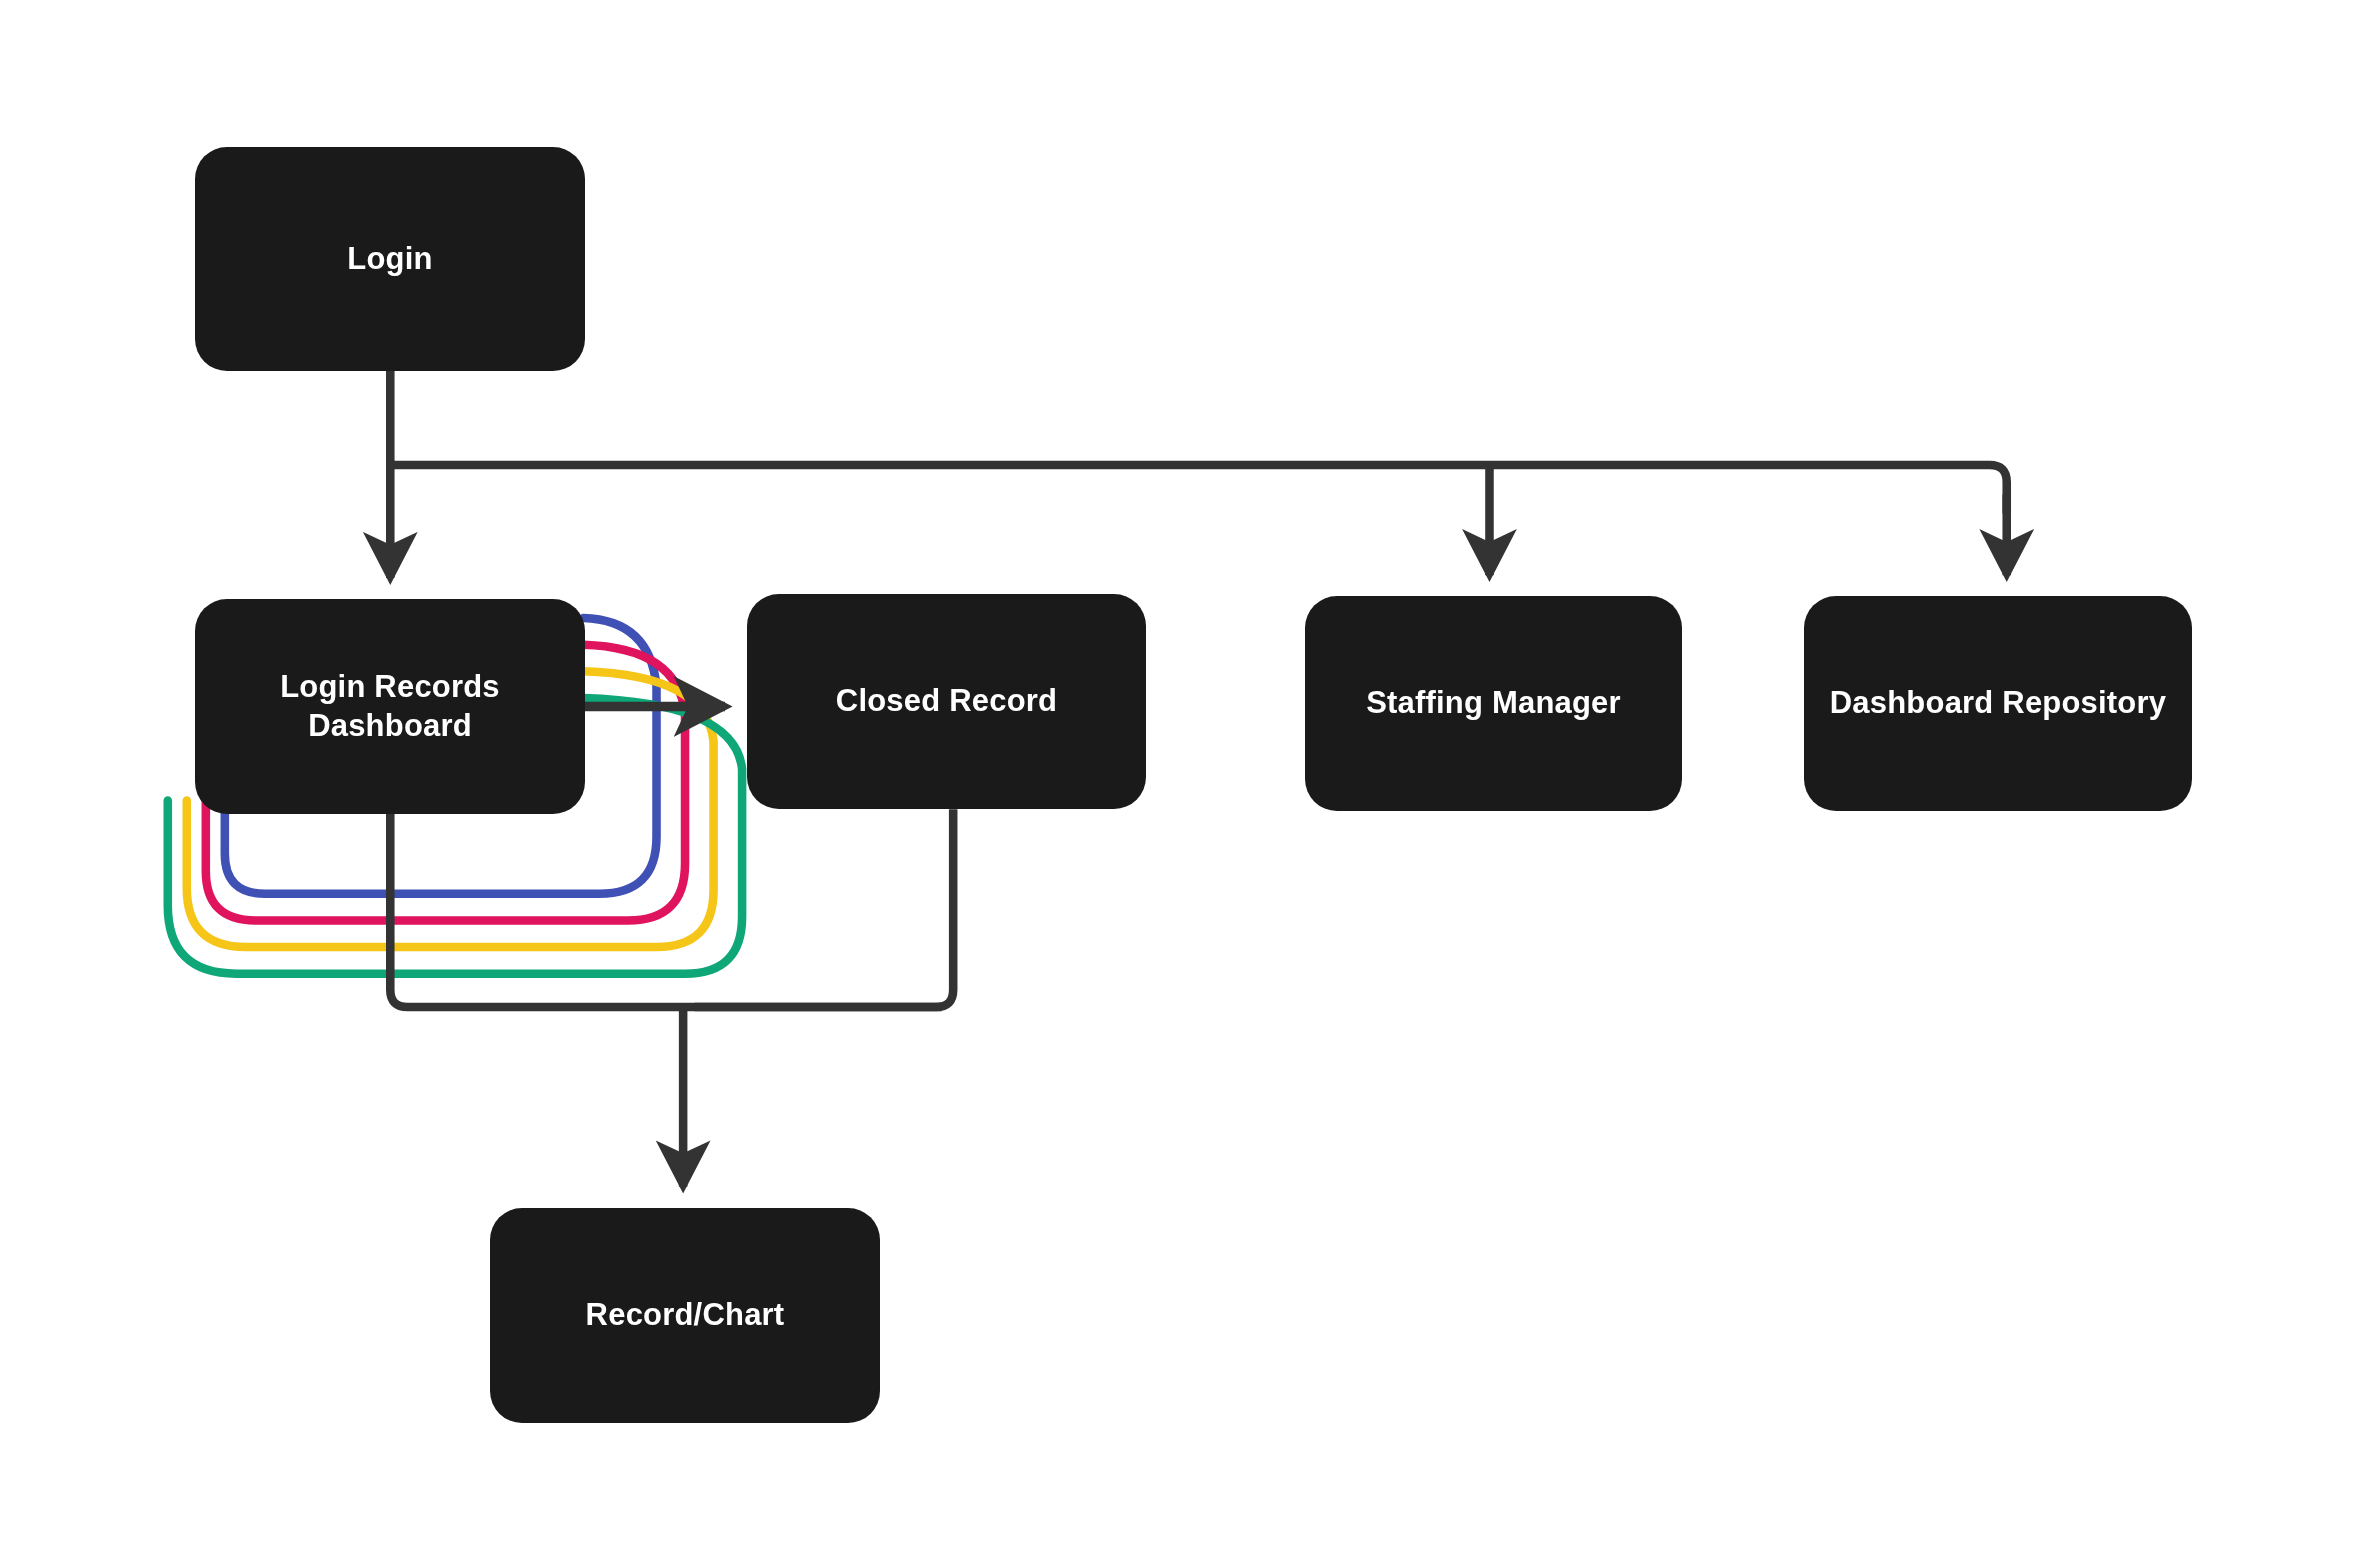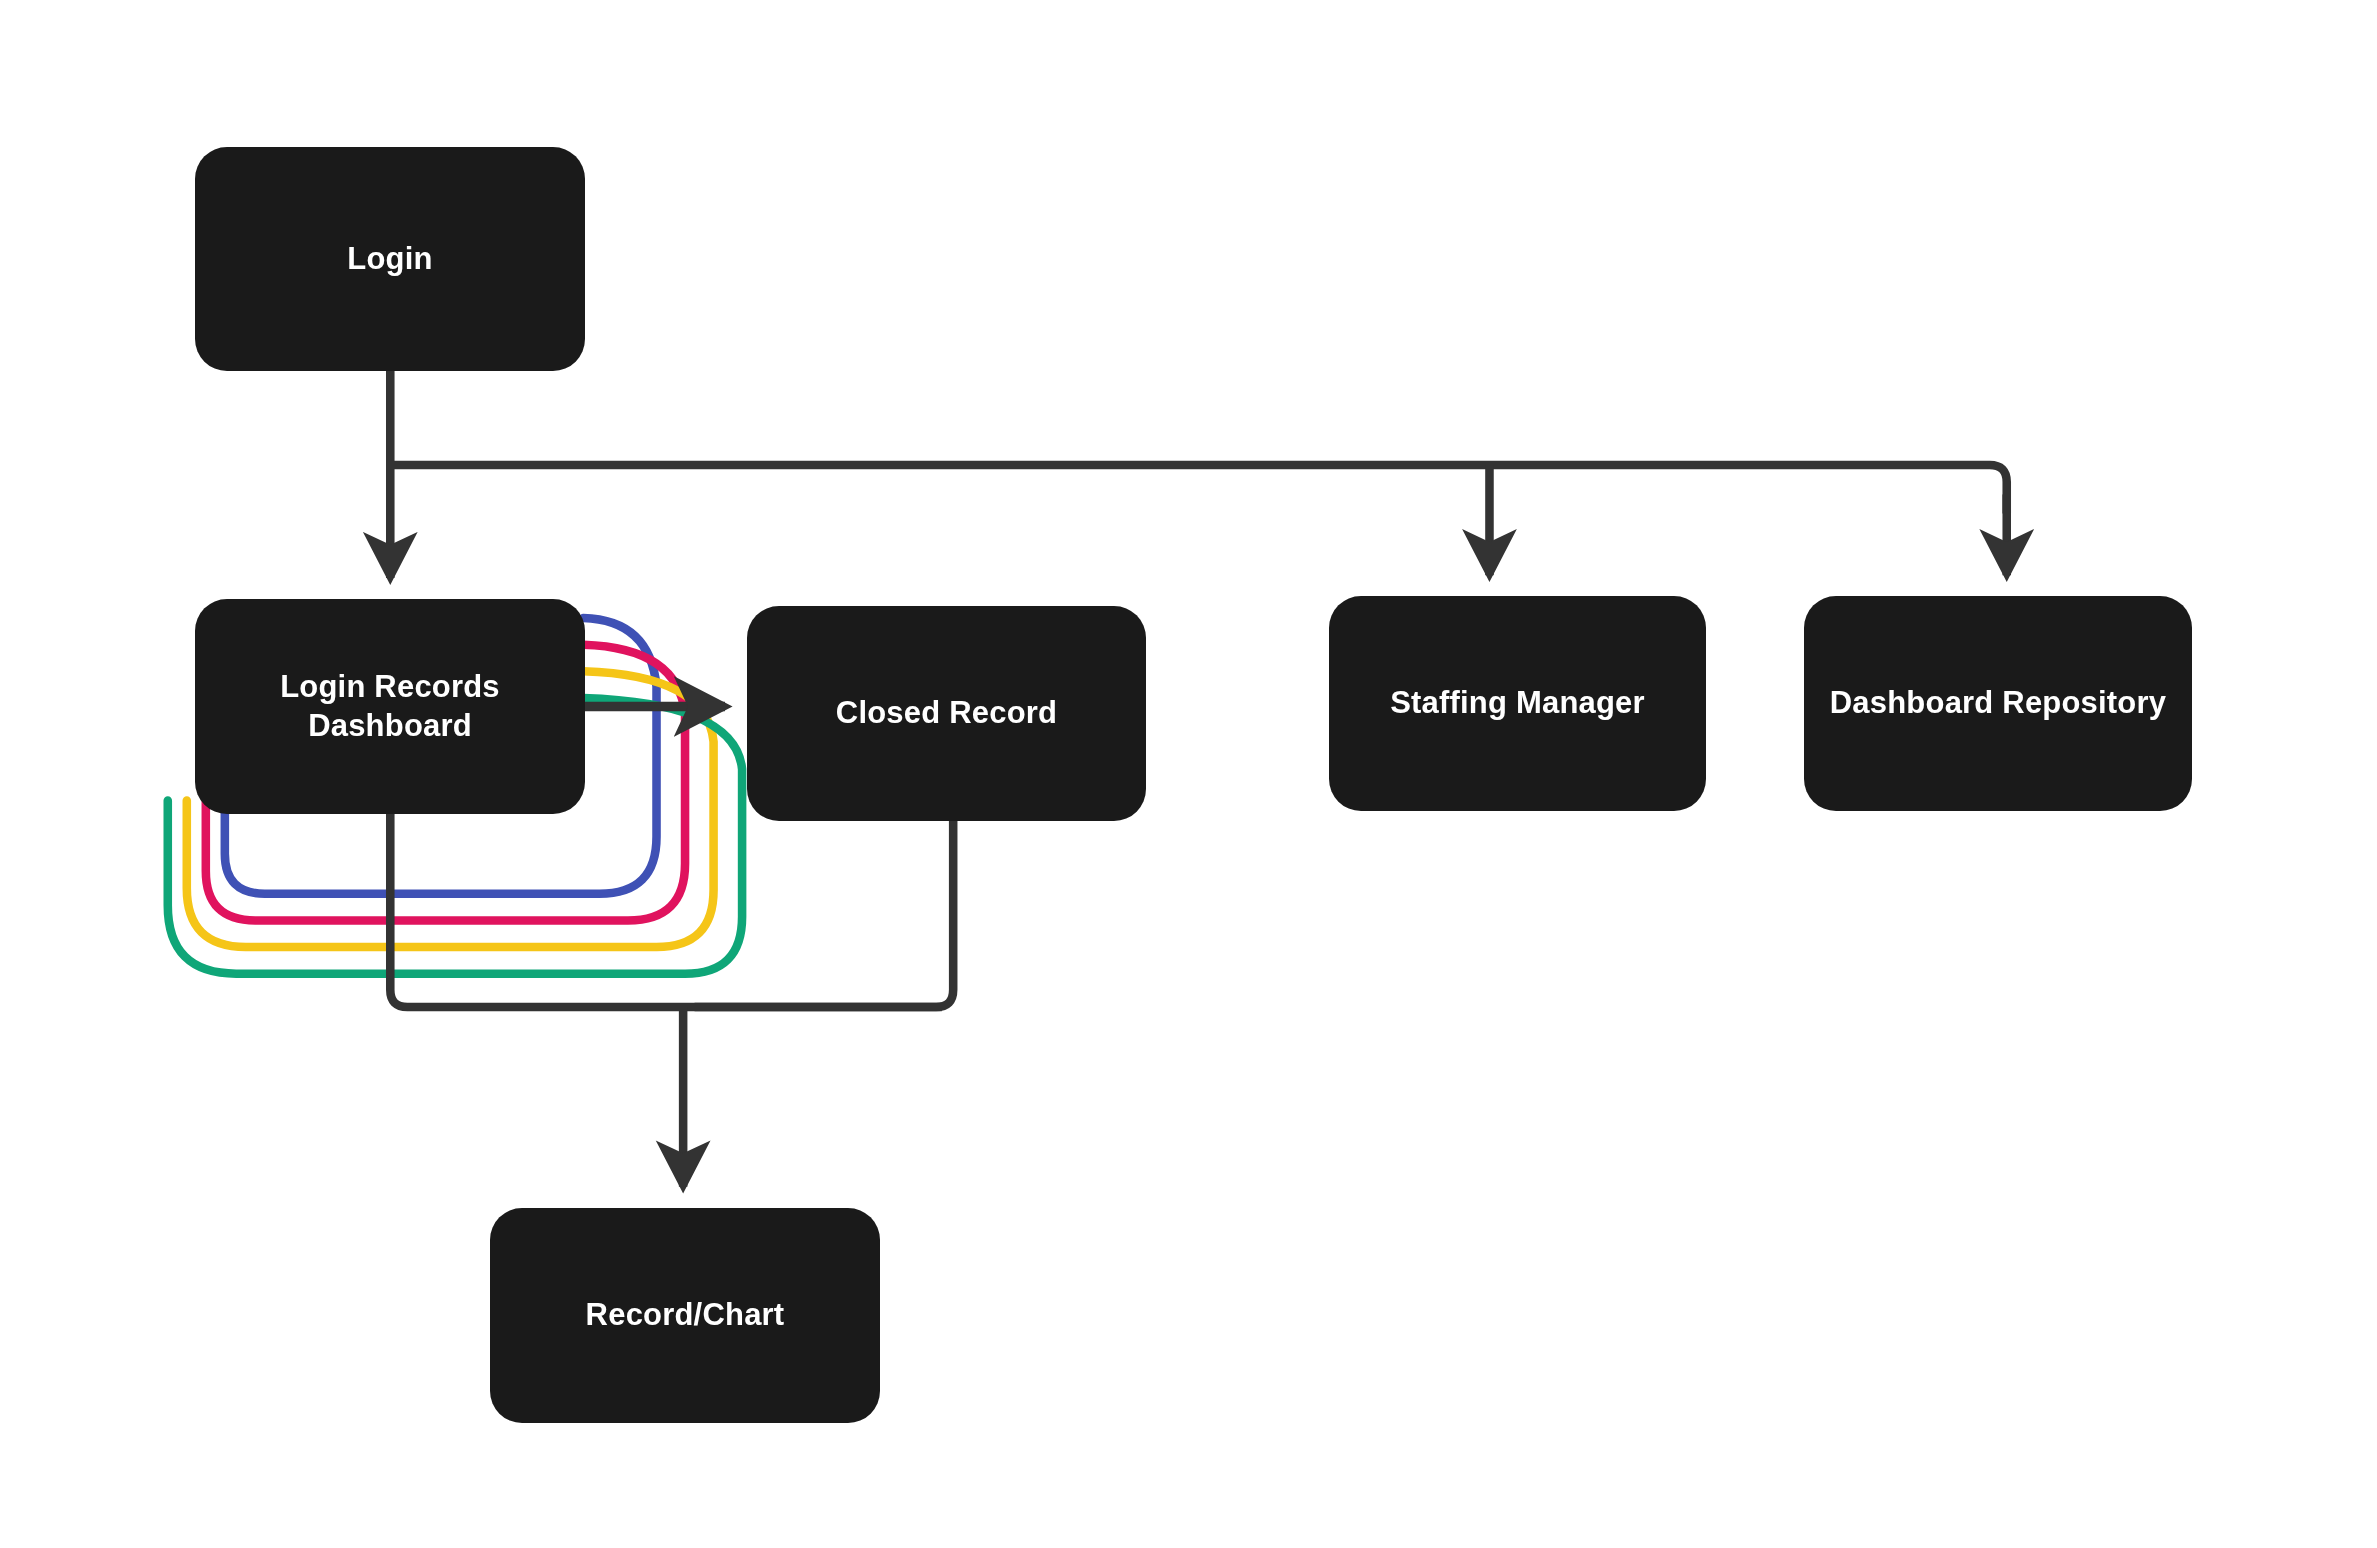--- a/index.html
+++ b/index.html
@@ -67,25 +67,25 @@
 
   <div class="node" style="left:195px;top:147px;width:390px;height:224px;">
     <span class="lbl">Login</span>
   </div>
 
   <div class="node" style="left:195px;top:599px;width:390px;height:215px;">
     <span class="lbl">Login Records
 Dashboard</span>
   </div>
 
-  <div class="node" style="left:747px;top:594px;width:399px;height:215px;margin-top:12px;">
+  <div class="node" style="left:747px;top:594px;width:399px;height:215px;">
     <span class="lbl">Closed Record</span>
   </div>
 
-  <div class="node" style="left:1305px;top:596px;width:377px;height:215px;margin-left:24px;">
+  <div class="node" style="left:1305px;top:596px;width:377px;height:215px;">
     <span class="lbl">Staffing Manager</span>
   </div>
 
   <div class="node" style="left:1804px;top:596px;width:388px;height:215px;">
     <span class="lbl">Dashboard Repository</span>
   </div>
 
   <div class="node" style="left:490px;top:1208px;width:390px;height:215px;">
     <span class="lbl">Record/Chart</span>
   </div>

